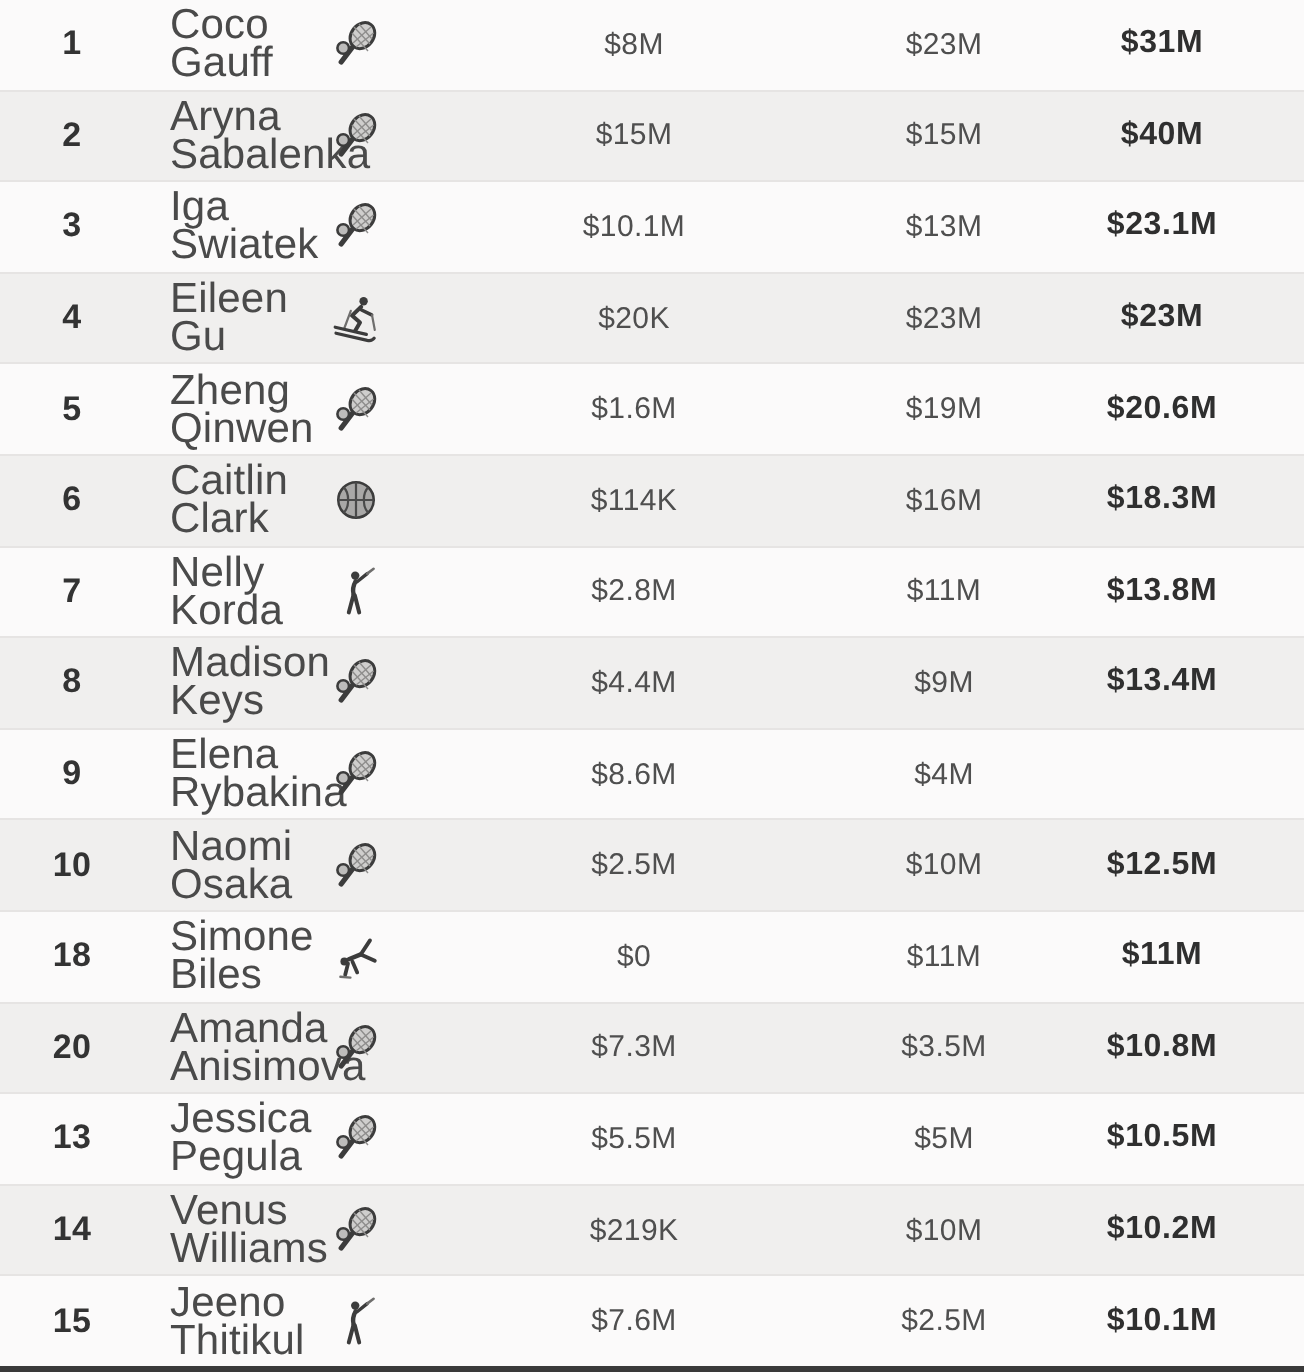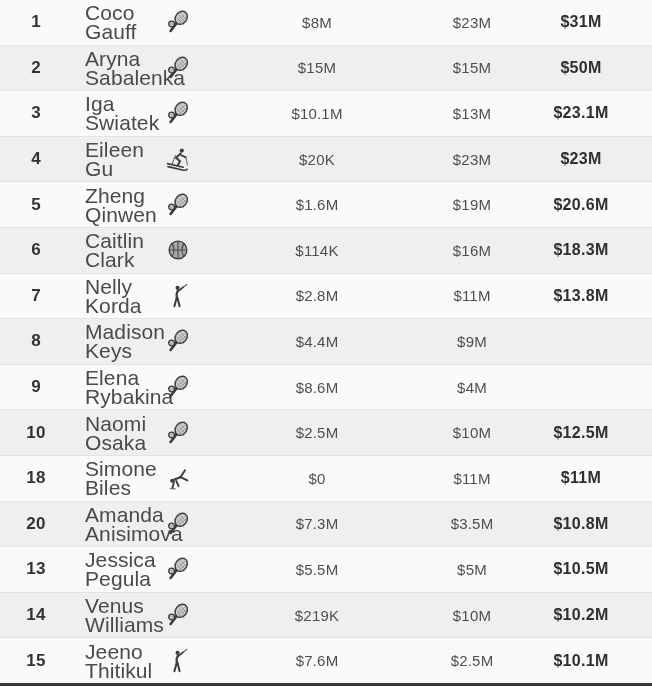--- a/index.html
+++ b/index.html
@@ -114,21 +114,21 @@
               <ellipse cx="16.2" cy="8.8" rx="5.6" ry="7" transform="rotate(38 16.2 8.8)" fill="#cfcecd" stroke="#3c3c3c" stroke-width="1.5"></ellipse>
               <path d="M12 4.5l8 8.5M14.5 3l6.5 7.5M11 7.5l8 9" stroke="#8e8d8c" stroke-width="0.7" fill="none"></path>
               <path d="M20.5 4.5l-9 8M21.8 7.5l-8.8 7" stroke="#8e8d8c" stroke-width="0.7" fill="none"></path>
               <line x1="11.2" y1="14.6" x2="5.6" y2="22" stroke="#3c3c3c" stroke-width="2.6" stroke-linecap="round"></line>
               <circle cx="6.6" cy="15" r="2.9" fill="#bdbcbb" stroke="#3c3c3c" stroke-width="1.3"></circle>
             </svg>
           </span>
     </div>
     <div class="cell onfield">$15M</div>
     <div class="cell offfield">$15M</div>
-    <div class="cell total">$50M</div>
+    <div class="cell total">$40M</div>
   </div>
       <div class="row">
     <div class="cell rank">3</div>
     <div class="cell name">
       <span class="name-inner">Iga Swiatek</span>
     </div>
     <div class="cell icon">
       <span>
             <svg width="26" height="26" viewBox="0 0 26 26">
               <ellipse cx="16.2" cy="8.8" rx="5.6" ry="7" transform="rotate(38 16.2 8.8)" fill="#cfcecd" stroke="#3c3c3c" stroke-width="1.5"></ellipse>
@@ -232,20 +232,21 @@
               <ellipse cx="16.2" cy="8.8" rx="5.6" ry="7" transform="rotate(38 16.2 8.8)" fill="#cfcecd" stroke="#3c3c3c" stroke-width="1.5"></ellipse>
               <path d="M12 4.5l8 8.5M14.5 3l6.5 7.5M11 7.5l8 9" stroke="#8e8d8c" stroke-width="0.7" fill="none"></path>
               <path d="M20.5 4.5l-9 8M21.8 7.5l-8.8 7" stroke="#8e8d8c" stroke-width="0.7" fill="none"></path>
               <line x1="11.2" y1="14.6" x2="5.6" y2="22" stroke="#3c3c3c" stroke-width="2.6" stroke-linecap="round"></line>
               <circle cx="6.6" cy="15" r="2.9" fill="#bdbcbb" stroke="#3c3c3c" stroke-width="1.3"></circle>
             </svg>
           </span>
     </div>
     <div class="cell onfield">$4.4M</div>
     <div class="cell offfield">$9M</div>
+    <div class="cell total">$13.4M</div>
   </div>
       <div class="row">
     <div class="cell rank">9</div>
     <div class="cell name">
       <span class="name-inner">Elena Rybakina</span>
     </div>
     <div class="cell icon">
       <span>
             <svg width="26" height="26" viewBox="0 0 26 26">
               <ellipse cx="16.2" cy="8.8" rx="5.6" ry="7" transform="rotate(38 16.2 8.8)" fill="#cfcecd" stroke="#3c3c3c" stroke-width="1.5"></ellipse>

